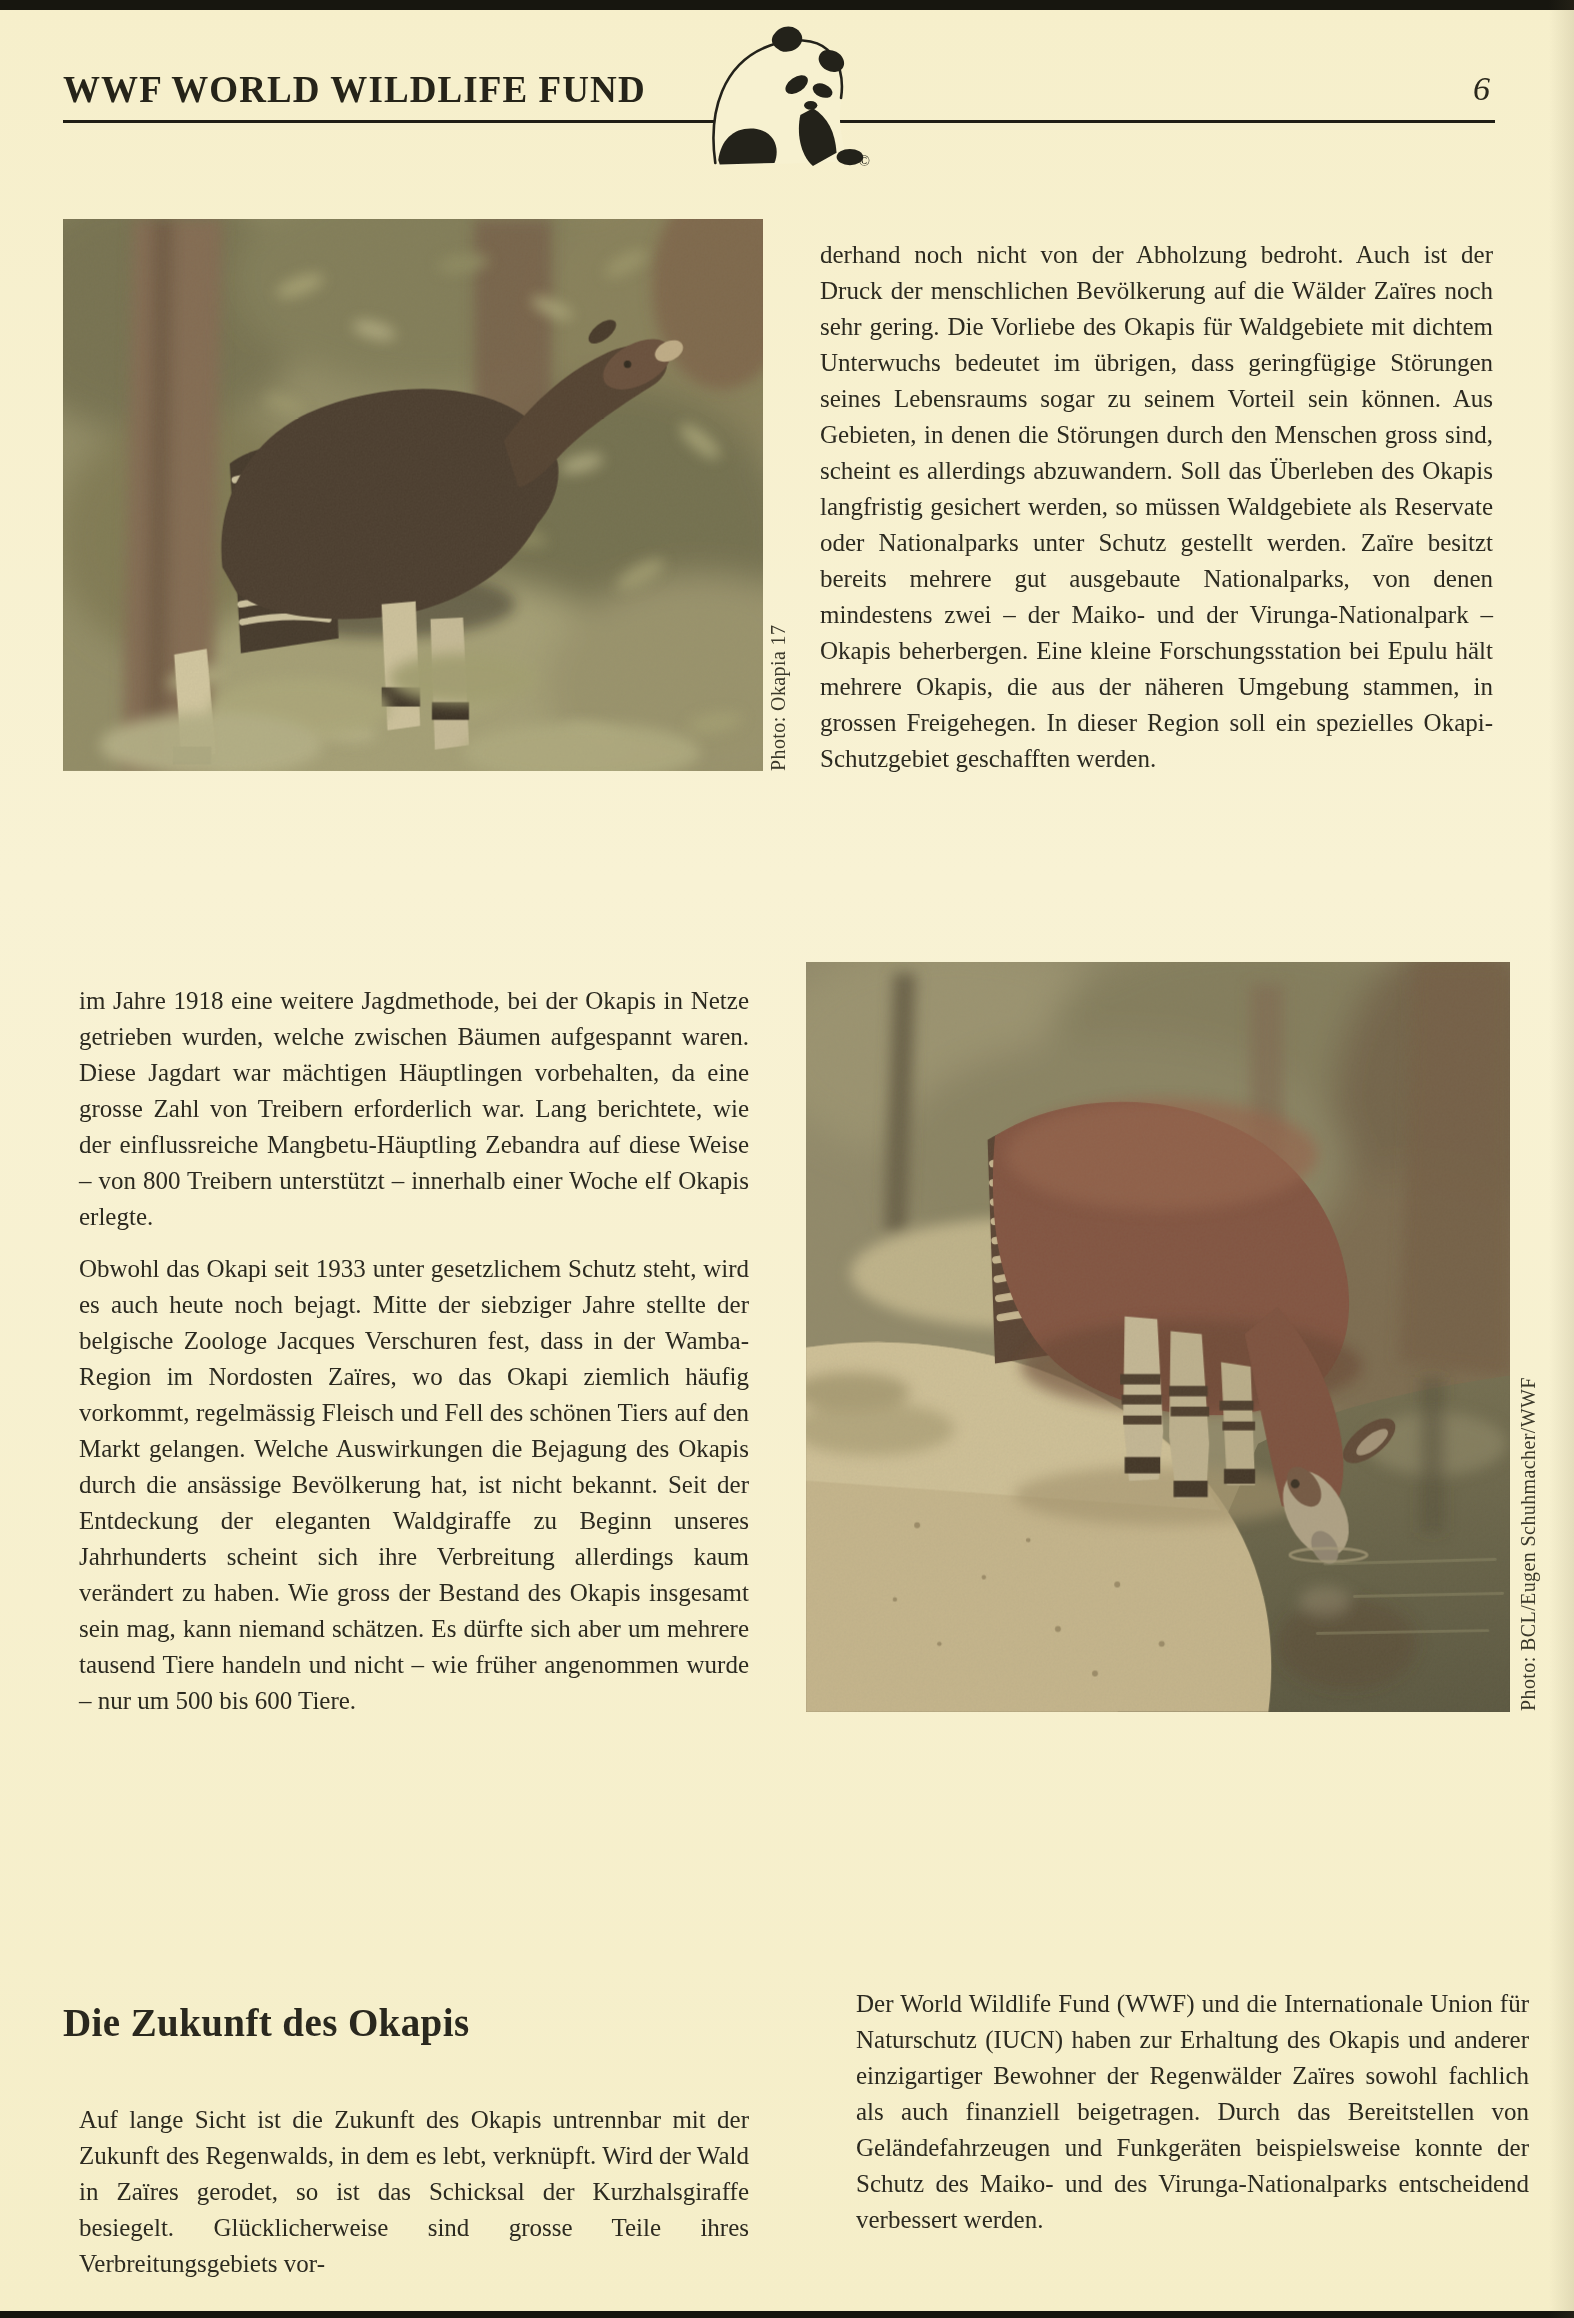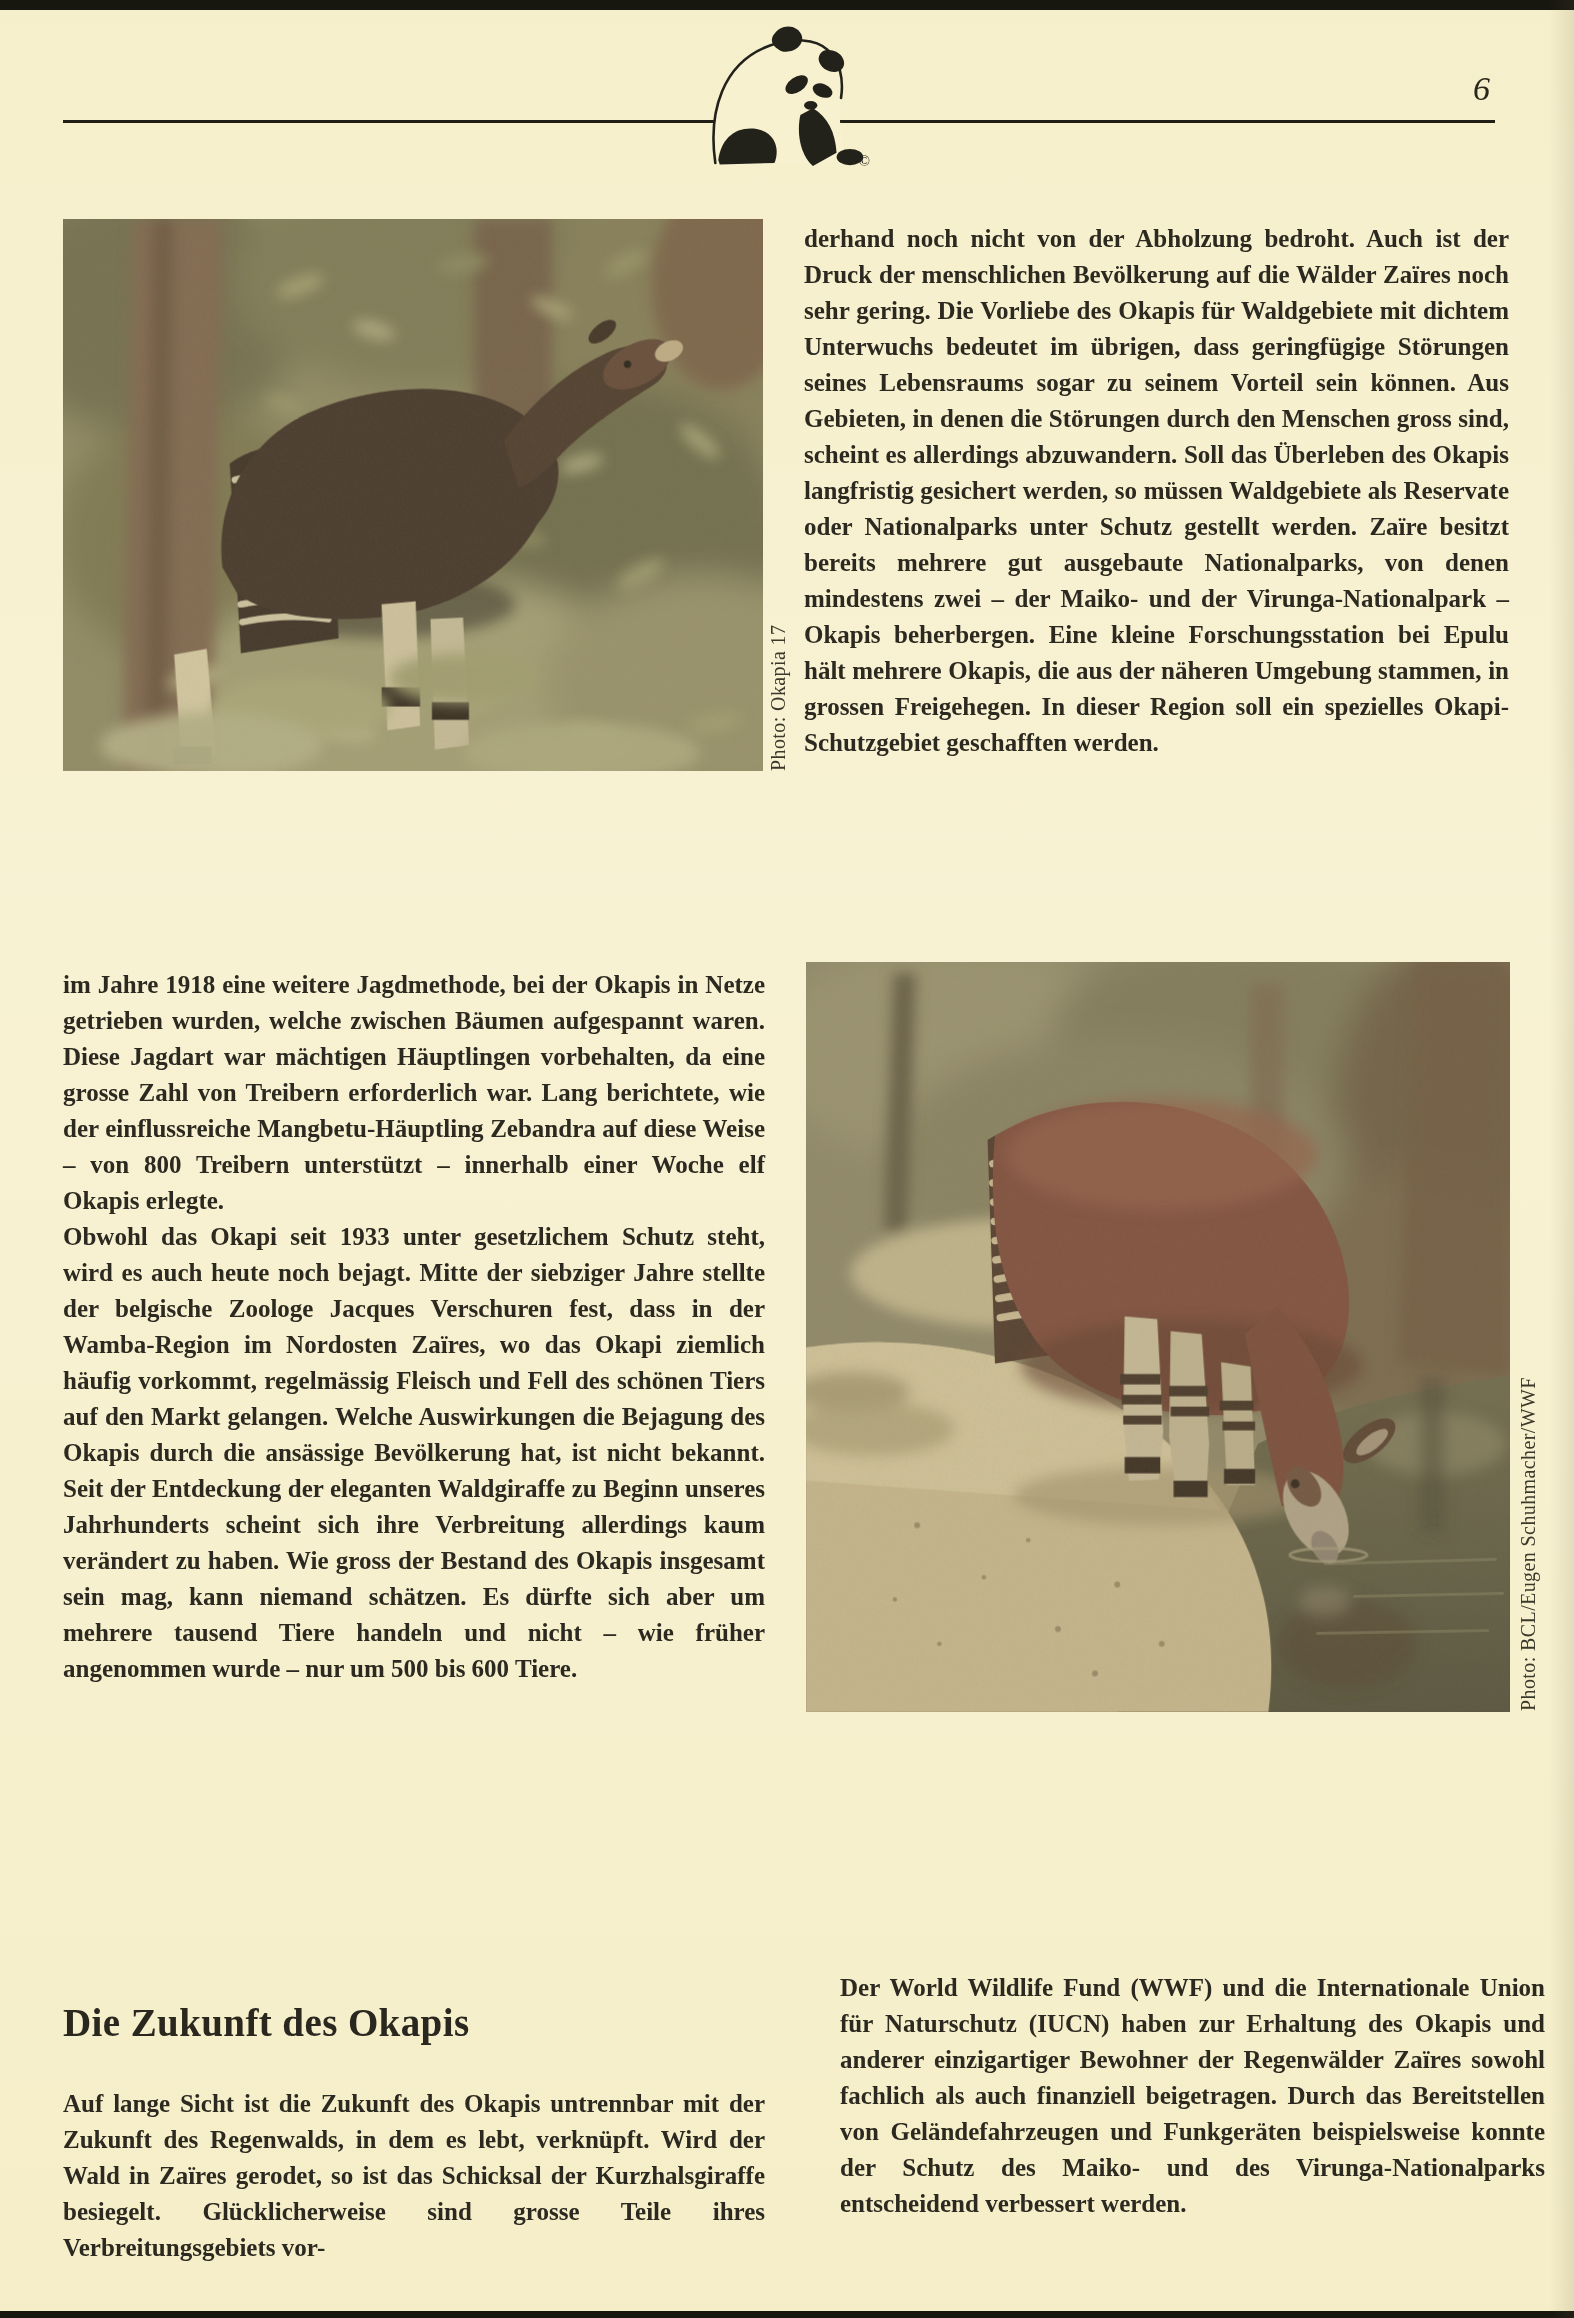--- a/index.html
+++ b/index.html
@@ -26,35 +26,36 @@
     font-size:20px; letter-spacing:0.4px; color:#3a382a; white-space:nowrap;
   }
   .credit1 { left:767px; top:593px;  height:178px; }
   .credit2 { left:1517px; top:1358px; height:353px; }
   .caption { position:absolute; font-style:italic; font-size:26px; line-height:37px;
              text-align:justify; color:#2e2c22; }
   .caption1 { left:63px;   top:791px; width:700px; }
   .caption2 { left:804px; top:1729px; width:705px; }
   .body-text { position:absolute; font-size:25px; line-height:36px; text-align:justify;
                color:#2c2a20; }
-  .body-text p { margin:0;font-weight:bold; }
+  .body-text p { margin:16px; }
   .art-left-mid  { left:63px;   top:967px; width:702px; }
   .art-left-bot  { left:63px;   top:2086px; width:702px; }
   .art-right-top { left:804px; top:221px;  width:705px; }
   .art-right-bot { left:840px; top:1970px; width:705px; }
   .heading2 { position:absolute; left:63px; top:2000px; font-size:39px; font-weight:700;
               color:#2a281e; letter-spacing:0.4px; }
 </style>
 </head>
 <body>
 
 <div class="page">
 
   <div class="top-bar"></div>
 
+  <div class="brand">WWF WORLD WILDLIFE FUND</div>
   <div class="page-num">6</div>
   <div class="rule"></div>
 
   <svg class="panda" viewBox="0 0 238 200">
 
     <path d="M18,192 C 8,122 28,56 92,33 C 122,22 154,24 170,39 C 188,54 194,82 188,110
              C 184,132 188,162 198,190 L 20,196 Z" fill="#f7f1d0"></path>
 
     <path d="M18,192 C 8,122 28,56 92,33 C 122,22 154,24 170,39 C 186,53 192,78 188,104" fill="none" stroke="#23221a" stroke-width="3.5" stroke-linecap="round"></path>
 

